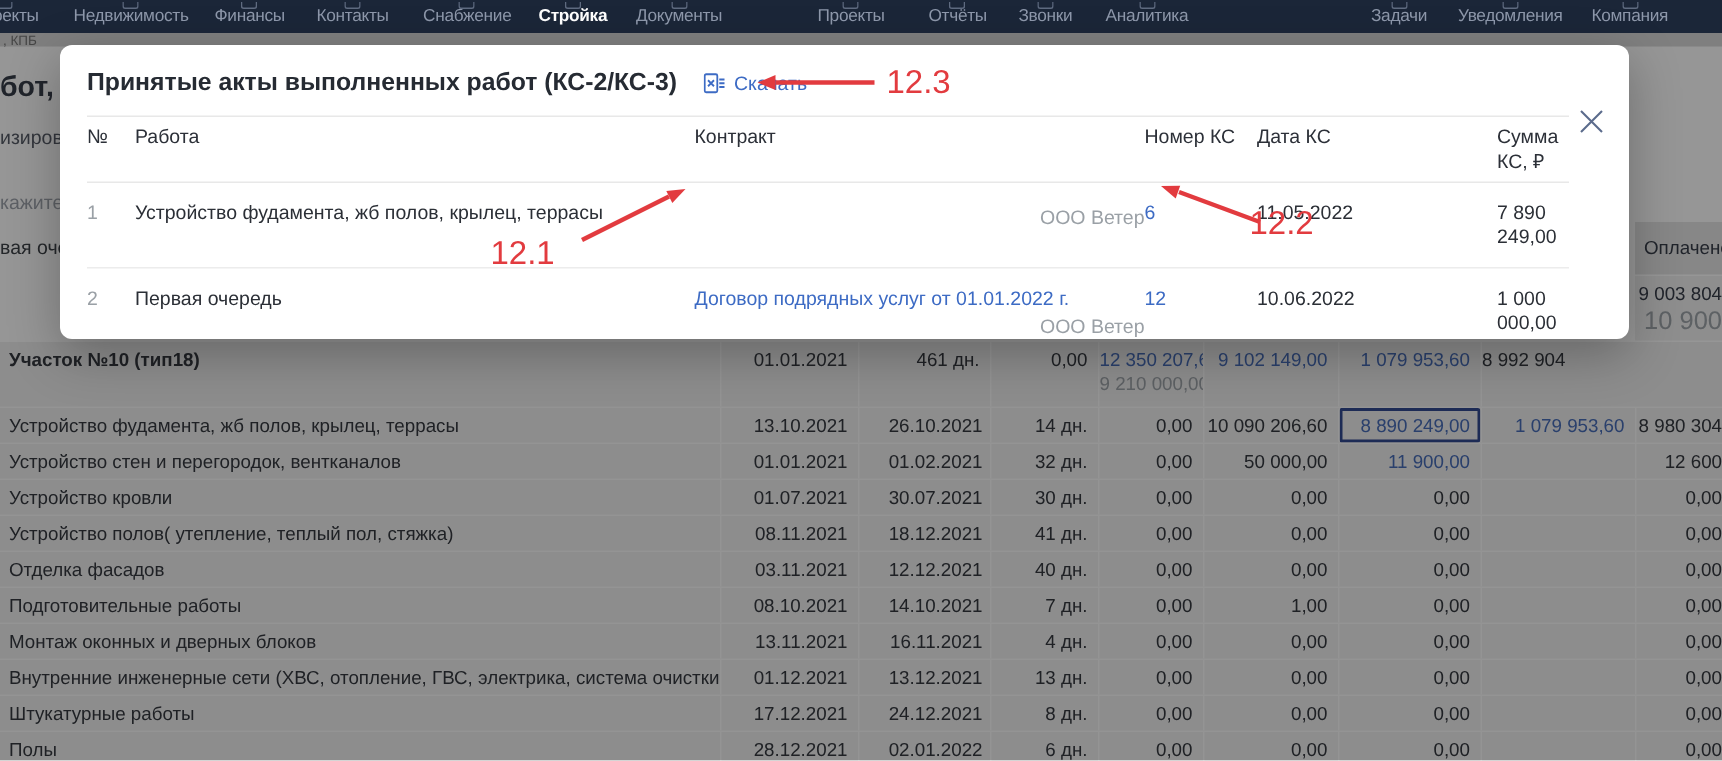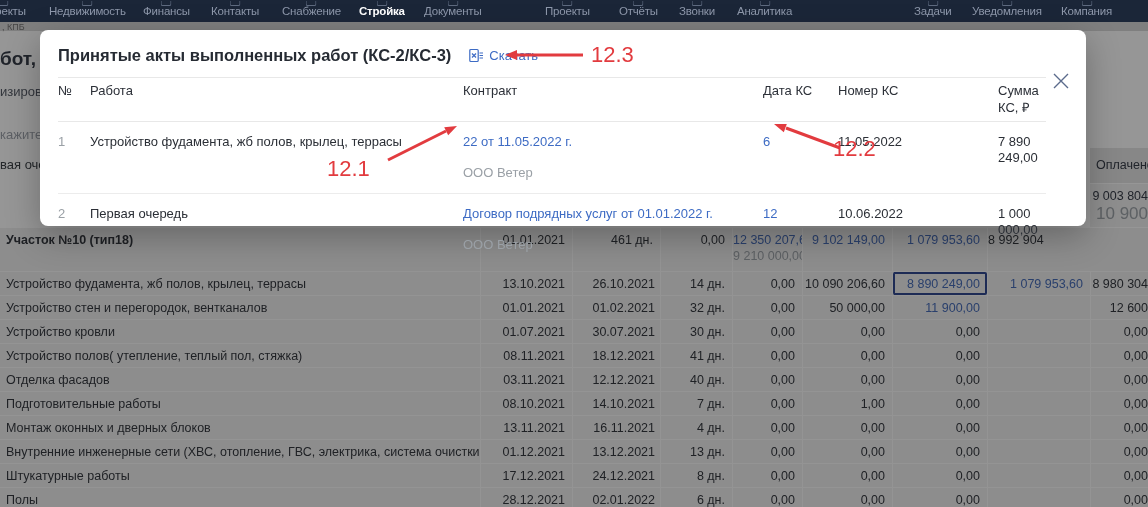--- a/index.html
+++ b/index.html
@@ -52,21 +52,21 @@
   .x-btn{position:absolute;right:14px;top:40px;width:22px;height:22px;cursor:pointer;}
   .m-grid{display:grid;grid-template-columns:32px 373px 300px 75px 160px 1fr;margin:0 40px 0 18px;}
   .m-hdr{border-top:1px solid #e8e8e8;border-bottom:1px solid #e8e8e8;}
   .m-hdr span{font-size:13px;color:#2c3038;padding:5px 0;}
   .m-hdr .num-r,.m-row .num-r{}
   .m-row{border-bottom:1px solid #ececec;padding:12px 0;}
   .m-row:last-child{border-bottom:none;}
   .m-cell{font-size:13px;color:#2b2f36;line-height:16px;}
   .m-no{color:#9aa0a6;}
   .m-link{color:#3d6bc4;cursor:pointer;}
-  .m-sub{color:#9aa0a6;margin-top:15px;}
+  .m-sub{color:#9aa0a6;margin-top:3px;text-align:right;}
 
   
   .ann{position:absolute;left:0;top:0;width:1148px;height:507px;z-index:30;pointer-events:none;}
   .ann text{fill:#e23b3f;font-size:22px;}
   .ann line{stroke:#e23b3f;stroke-width:3;}
   .ann polygon{fill:#e23b3f;}
 </style>
 </head>
 <body>
 
@@ -245,30 +245,29 @@
     </div>
     <div class="x-btn">
       <svg width="22" height="22" viewBox="0 0 22 22">
         <path d="M4 4 L18 18 M18 4 L4 18" stroke="#5b6b8c" stroke-width="1.4" fill="none"></path>
       </svg>
     </div>
     <div class="m-grid m-hdr">
       <span>№</span>
       <span>Работа</span>
       <span>Контракт</span>
+      <span>Номер КС</span>
       <span>Дата КС</span>
-      <span>Номер КС</span>
       <span class="num-r">Сумма КС, ₽</span>
     </div>
     <div id="modal-rows">
         <div class="m-grid m-row">
           <div class="m-cell m-no">1</div>
           <div class="m-cell ">Устройство фудамента, жб полов, крылец, террасы</div>
           <div class="m-cell ">
-            <div class="m-link">22 от 11.05.2022 г.</div>
             <div class="m-sub">ООО Ветер</div>
           </div>
           <div class="m-cell m-link">6</div>
           <div class="m-cell ">11.05.2022</div>
           <div class="m-cell num-r">7 890 249,00</div>
         </div>
         <div class="m-grid m-row">
           <div class="m-cell m-no">2</div>
           <div class="m-cell ">Первая очередь</div>
           <div class="m-cell ">

